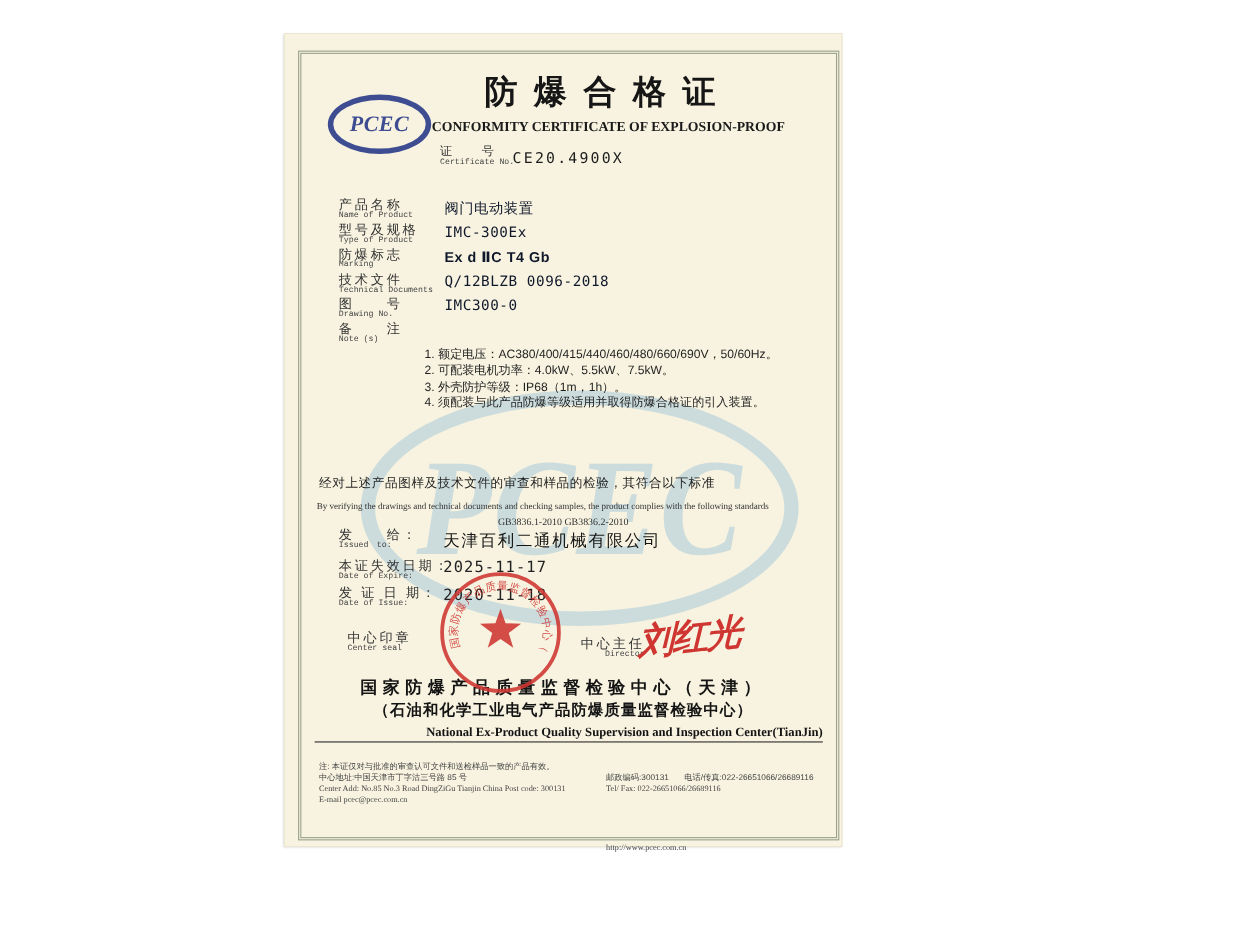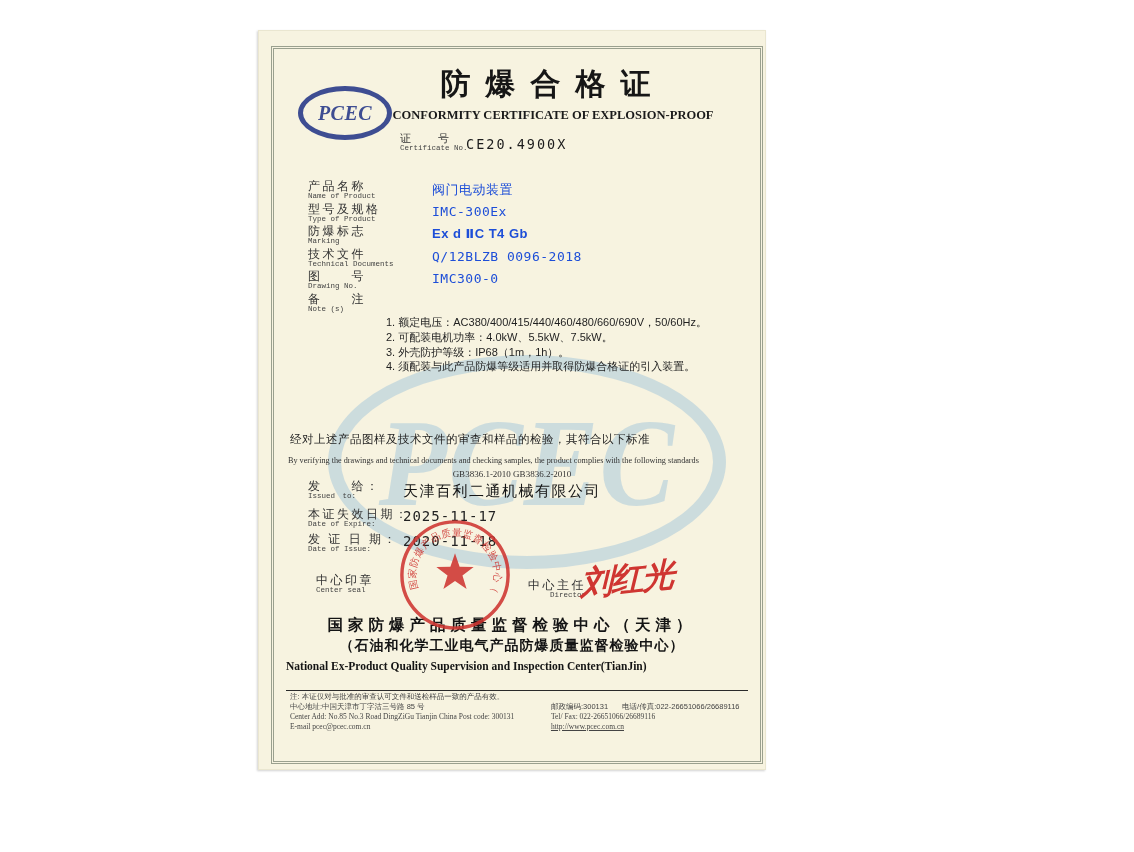--- a/index.html
+++ b/index.html
@@ -43,21 +43,21 @@
   .certno-label{left:142px;top:102px;}
   .lab-cn{font-size:11px;letter-spacing:2.5px;color:#333;line-height:12px;white-space:nowrap;}
   .lab-en{font-size:7.5px;color:#444;line-height:9px;white-space:nowrap;
     font-family:Liberation Mono, monospace;}
   .certno-value{left:208px;top:106px;font-family:"DejaVu Sans Mono",monospace;
     font-size:13.5px;letter-spacing:2px;color:#1c1c1c;}
   .fields{left:50px;top:150px;right:16px;}
   .frow{display:flex;align-items:flex-start;height:22.5px;}
   .frow .fl{width:96px;flex:none;}
   .frow .fl .lab-cn{font-size:12px;}
-  .frow .fv{font-size:13px;color:#1d4ed8;padding-top:1px;letter-spacing:0.5px;white-space:nowrap;margin-left:28px;}
+  .frow .fv{font-size:13px;color:#0f172a;padding-top:1px;letter-spacing:0.5px;white-space:nowrap;}
   .mono-val{font-family:"DejaVu Sans Mono",monospace;letter-spacing:1px;}
   .bold-val{font-weight:bold;letter-spacing:1px;}
   .notes{left:128px;top:285px;right:8px;font-size:11px;line-height:14.8px;color:#1f1f1f;white-space:nowrap;}
   .verify-cn{left:32px;top:402px;font-size:11.5px;letter-spacing:0.5px;color:#1f1f1f;white-space:nowrap;}
   .verify-en{left:30px;right:4px;top:426px;font-size:8.2px;color:#333;white-space:nowrap;
     font-family:"Liberation Serif","DejaVu Serif",serif;}
   .standards{left:0;right:0;top:439px;text-align:center;font-size:9px;color:#333;
     font-family:"Liberation Serif","DejaVu Serif",serif;}
   .issued-label{left:50px;top:450px;}
   .issued-label .lab-cn{font-size:12px;}
@@ -72,29 +72,29 @@
   .sealtag{left:58px;top:544px;}
   .sealtag .lab-cn{font-size:12px;}
   .dirtag{left:270px;top:549px;text-align:right;}
   .dirtag .lab-cn{font-size:12px;}
   .signature{left:322px;top:527px;z-index:3;color:#cf3531;font-size:33px;font-weight:bold;
     font-style:italic;transform:rotate(-6deg) skewX(-6deg);letter-spacing:-2px;white-space:nowrap;}
   .org1{left:0;right:0;top:585px;text-align:center;font-weight:bold;font-size:15.5px;
     letter-spacing:5px;color:#141414;white-space:nowrap;}
   .org2{left:0;right:0;top:607px;text-align:center;font-weight:bold;font-size:14px;
     letter-spacing:1px;color:#141414;white-space:nowrap;}
-  .org3wrap{left:28px;right:18px;top:626px;text-align:left;border-bottom:1.5px solid #2a2a2a;padding-bottom:16px;}
+  .org3wrap{left:28px;right:18px;top:626px;text-align:right;border-bottom:1.5px solid #2a2a2a;padding-bottom:0;}
   .org3wrap span{font-family:"Liberation Serif","DejaVu Serif",serif;font-weight:bold;
     font-size:11.5px;color:#141414;white-space:nowrap;}
   .footer{left:32px;right:10px;top:662px;font-size:7.5px;line-height:10px;color:#444;}
   .footer .frow2{display:flex;}
   .footer .fcol-l{width:56%;flex:none;}
   .footer .fcol-r{flex:1;}
   .footer .pcline{display:flex;gap:14px;}
-  .footer .web{text-decoration:underline;}
+  .footer .web{margin-top:44px;}
   .footer div{white-space:nowrap;}
   .serif-sm{font-family:"Liberation Serif","DejaVu Serif",serif;}
 </style>
 </head>
 <body>
 
 <div class="paper">
   <div class="frame"></div>
 
   <div class="watermark">

